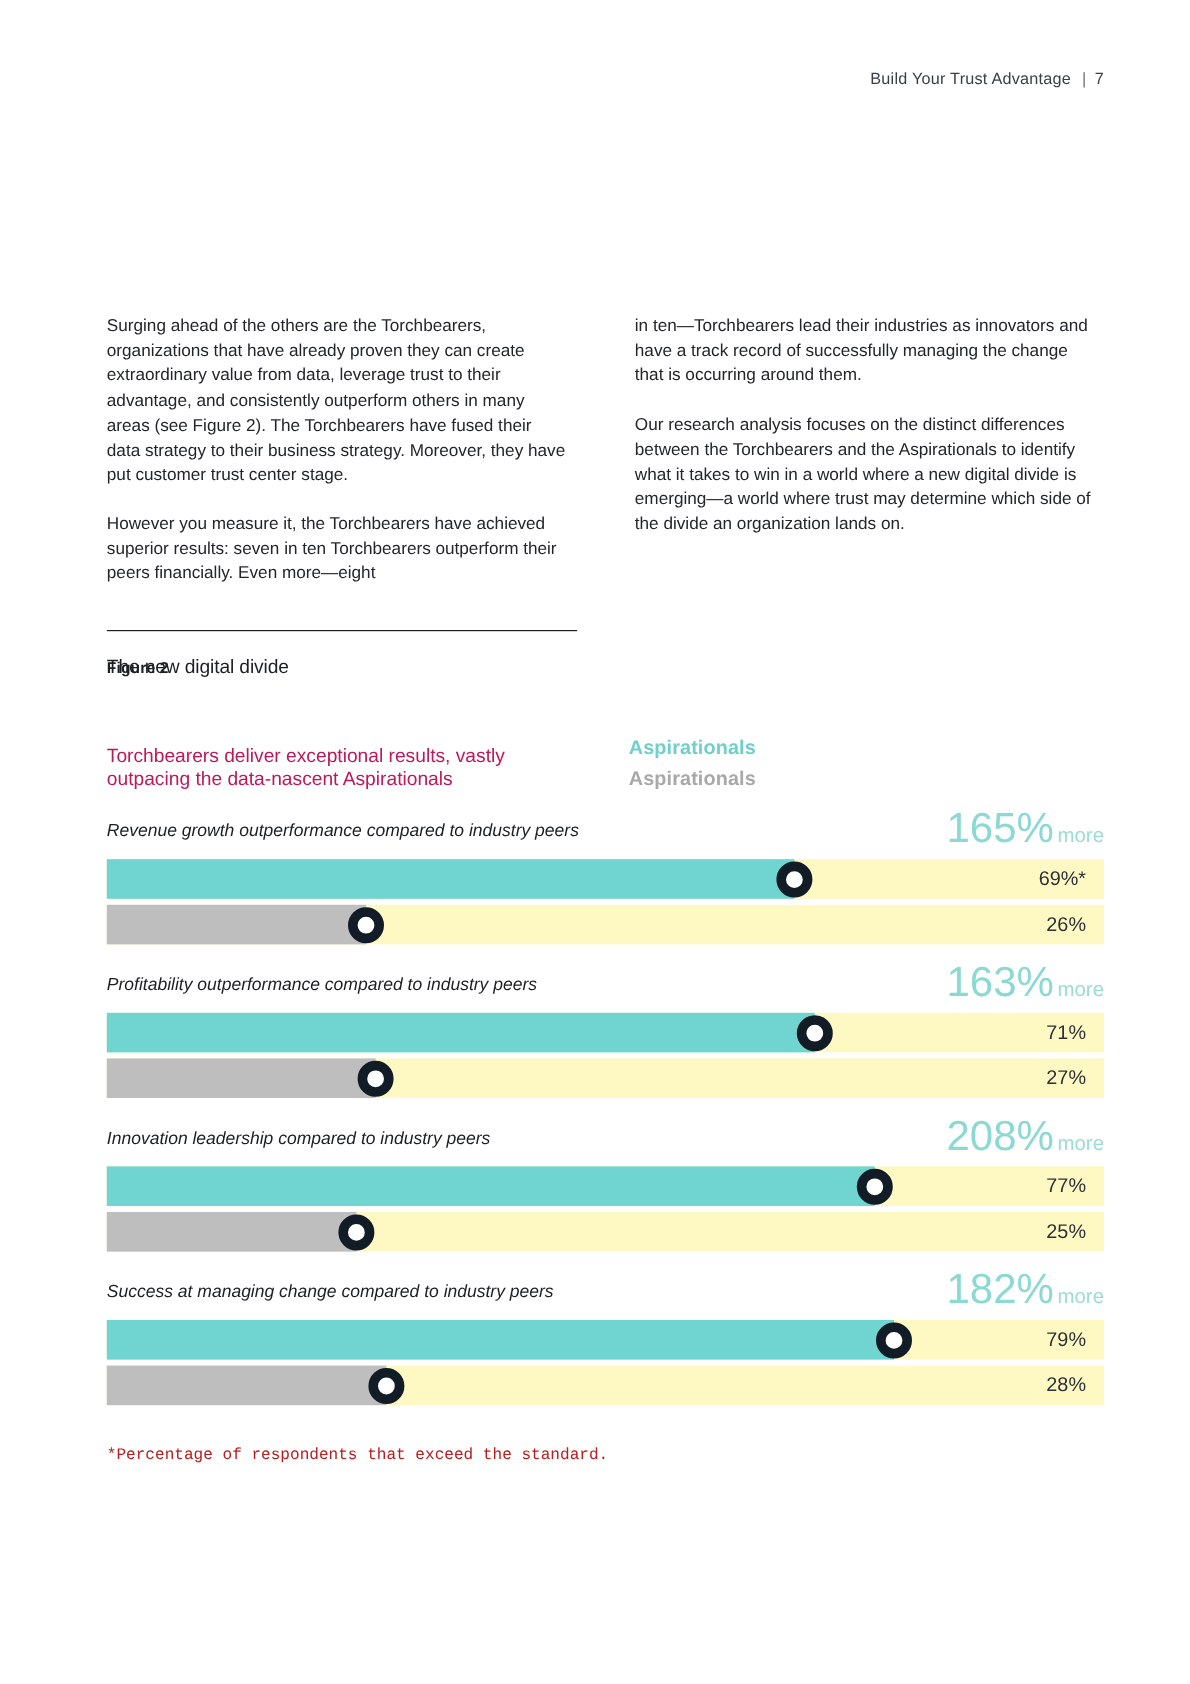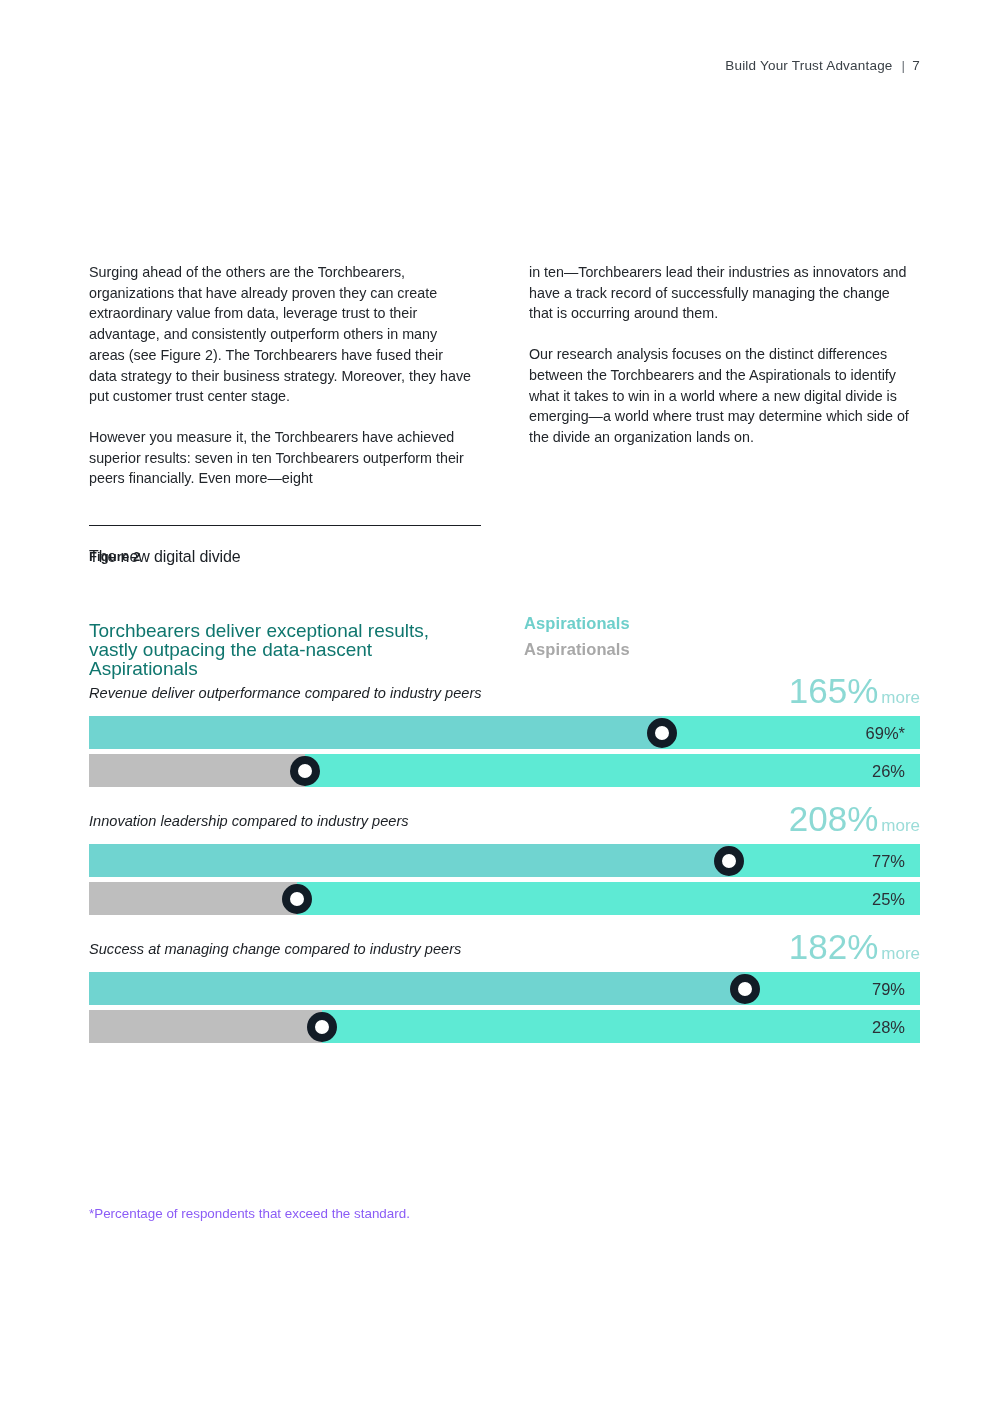--- a/index.html
+++ b/index.html
@@ -82,23 +82,23 @@
     font-size: 16px;
     font-weight: 400;
     color: #1b1f24;
     letter-spacing: -0.1px;
   }
   .fig-subtitle {
     position: absolute;
     top: 621px;
     left: 89px;
     width: 390px;
-    font-size: 19px;
+    font-size: 16px;
     line-height: 19px;
-    color: #0f766e;
+    color: #be185d;
   }
 
   
   .legend {
     position: absolute;
     top: 610px;
     left: 524px;
   }
   .legend-item {
     font-size: 16.5px;
@@ -152,21 +152,21 @@
   .delta-more {
     font-size: 17px;
     color: #9BDCD8;
     margin-left: 3px;
     vertical-align: baseline;
   }
 
   .bar-row {
     position: relative;
     height: 33px;
-    background: #5eead4;
+    background: #fef9c3;
     margin-bottom: 5px;
   }
   .bar-row:last-child { margin-bottom: 0; }
 
   .bar-fill {
     position: absolute;
     left: 0;
     top: 0;
     bottom: 0;
     width: 0;
@@ -198,21 +198,22 @@
     z-index: 2;
     white-space: nowrap;
   }
 
   
   .footnote {
     position: absolute;
     top: 1206px;
     left: 89px;
     font-size: 13.4px;
-    color: #8b5cf6;
+    color: #b91c1c;
+    font-family: Liberation Mono, monospace;
   }
 </style>
 </head>
 <body>
 
 <div class="page">
 
   <div class="running-head">
     <span>Build Your Trust Advantage</span><span class="rh-sep">|</span><span>7</span>
   </div>
@@ -235,37 +236,55 @@
 
   <div class="legend">
     <div class="legend-item legend-torch">Aspirationals</div>
     <div class="legend-item legend-asp">Aspirationals</div>
   </div>
 
   <div class="chart">
 
     <div class="bar-group">
       <div class="group-head">
-        <div class="group-label">Revenue deliver outperformance compared to industry peers</div>
+        <div class="group-label">Revenue growth outperformance compared to industry peers</div>
         <div class="group-delta">
           <span class="delta-num">165%</span><span class="delta-more">more</span>
         </div>
       </div>
       <div class="bar-row">
         <div class="bar-fill torch" style="width: 69%;"></div>
         <div class="bar-marker" style="left: 69%;"></div>
         <div class="bar-value">69%*</div>
       </div>
       <div class="bar-row">
         <div class="bar-fill asp" style="width: 26%;"></div>
         <div class="bar-marker" style="left: 26%;"></div>
         <div class="bar-value">26%</div>
       </div>
     </div>
 
+    <div class="bar-group">
+      <div class="group-head">
+        <div class="group-label">Profitability outperformance compared to industry peers</div>
+        <div class="group-delta">
+          <span class="delta-num">163%</span><span class="delta-more">more</span>
+        </div>
+      </div>
+      <div class="bar-row">
+        <div class="bar-fill torch" style="width: 71%;"></div>
+        <div class="bar-marker" style="left: 71%;"></div>
+        <div class="bar-value">71%</div>
+      </div>
+      <div class="bar-row">
+        <div class="bar-fill asp" style="width: 27%;"></div>
+        <div class="bar-marker" style="left: 27%;"></div>
+        <div class="bar-value">27%</div>
+      </div>
+    </div>
 
     <div class="bar-group">
       <div class="group-head">
         <div class="group-label">Innovation leadership compared to industry peers</div>
         <div class="group-delta">
           <span class="delta-num">208%</span><span class="delta-more">more</span>
         </div>
       </div>
       <div class="bar-row">
         <div class="bar-fill torch" style="width: 77%;"></div>

